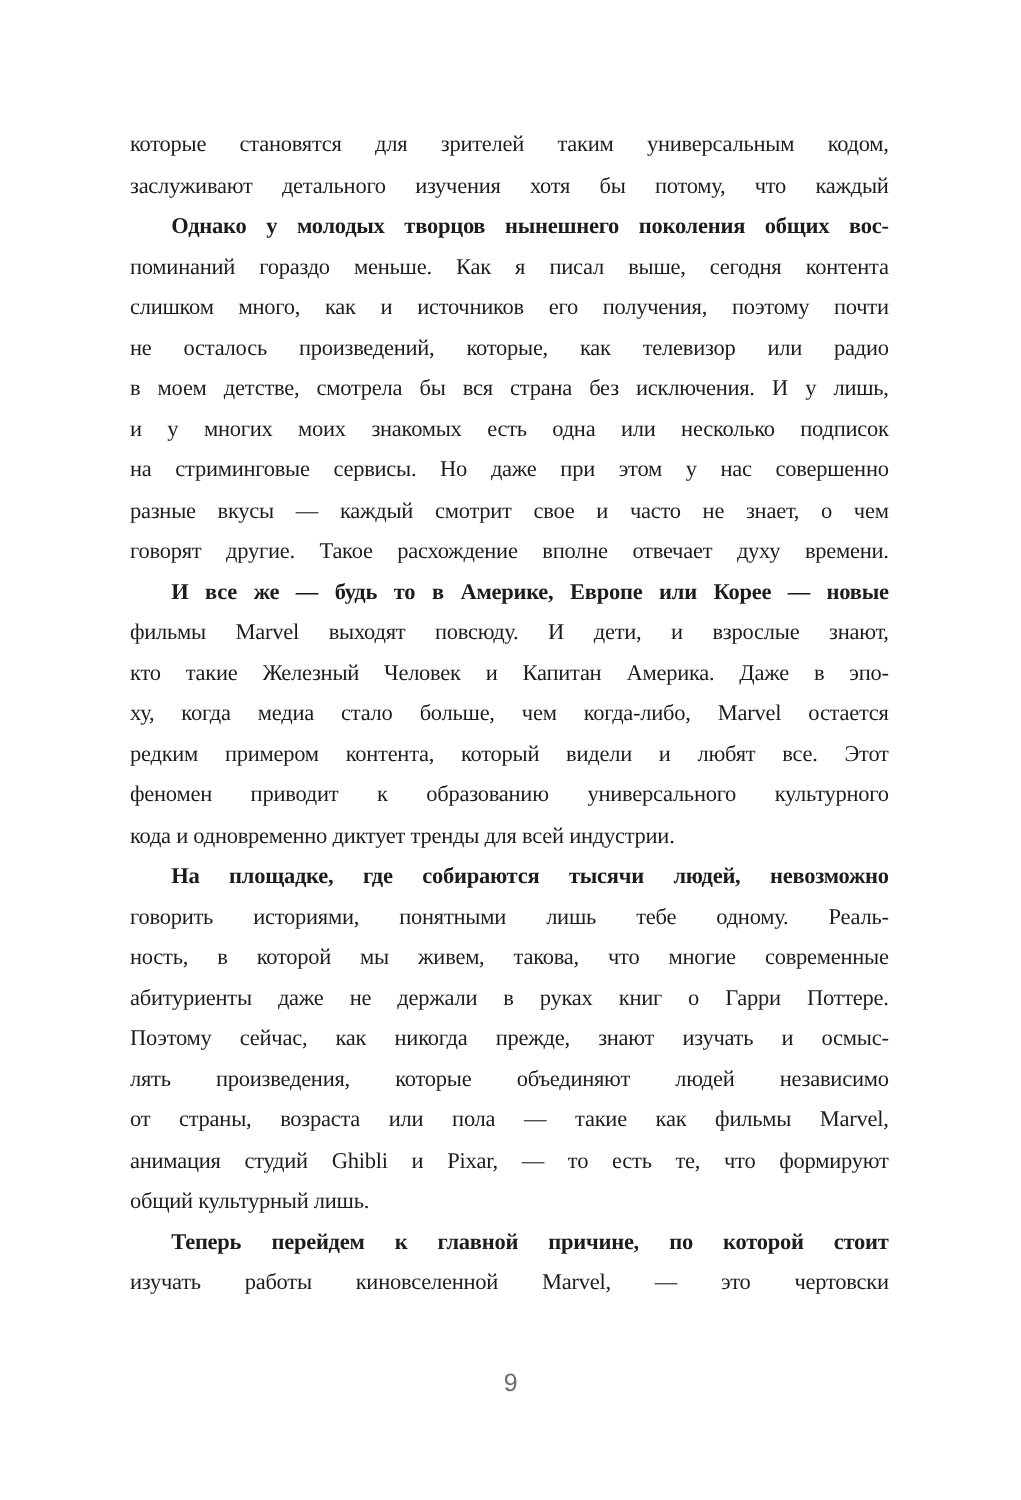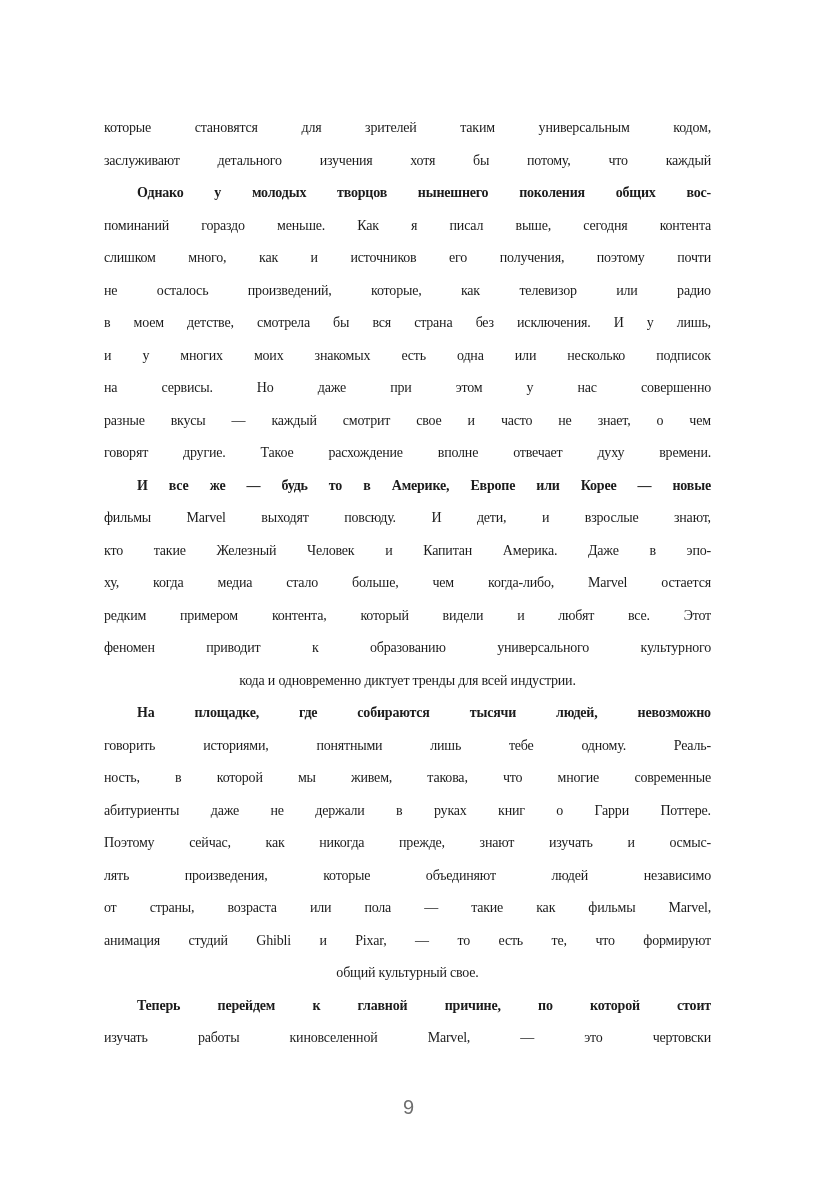--- a/index.html
+++ b/index.html
@@ -12,25 +12,24 @@
     width: 817px;
     height: 1200px;
     background: #ffffff;
     overflow: hidden;
     font-family: "Liberation Serif", serif;
     color: #1c1c1c;
   }
   .text-block {
     position: absolute;
     left: 104px;
-    top: 112px;
+    top: 99px;
     width: 607px;
-    font-size: 14px;
+    font-size: 18px;
     letter-spacing: -0.2px;
-    text-align: center;
   }
   .line {
     height: 32.5px;
     line-height: 32.5px;
     white-space: nowrap;
   }
   .line.just {
     display: flex;
     justify-content: space-between;
   }
@@ -136,20 +135,21 @@
         <span>моих</span>
         <span>знакомых</span>
         <span>есть</span>
         <span>одна</span>
         <span>или</span>
         <span>несколько</span>
         <span>подписок</span>
       </div>
       <div class="line just">
         <span>на</span>
+        <span>стриминговые</span>
         <span>сервисы.</span>
         <span>Но</span>
         <span>даже</span>
         <span>при</span>
         <span>этом</span>
         <span>у</span>
         <span>нас</span>
         <span>совершенно</span>
       </div>
       <div class="line just">
@@ -323,21 +323,21 @@
         <span>Ghibli</span>
         <span>и</span>
         <span>Pixar,</span>
         <span>—</span>
         <span>то</span>
         <span>есть</span>
         <span>те,</span>
         <span>что</span>
         <span>формируют</span>
       </div>
-      <div class="line">общий культурный свое.</div>
+      <div class="line">общий культурный лишь.</div>
       <div class="line just indent">
         <span>Теперь</span>
         <span>перейдем</span>
         <span>к</span>
         <span>главной</span>
         <span>причине,</span>
         <span>по</span>
         <span>которой</span>
         <span>стоит</span>
       </div>

